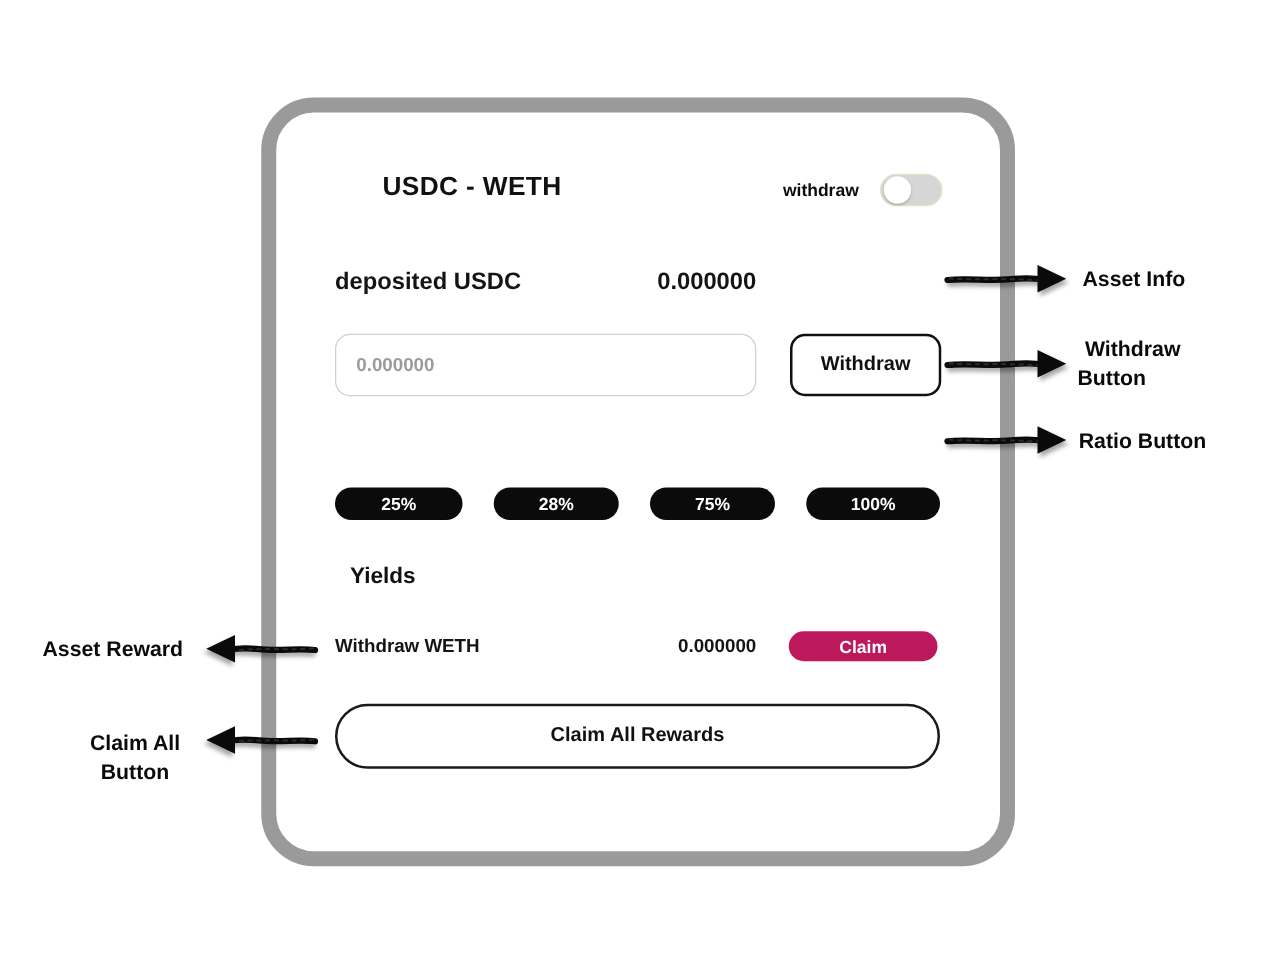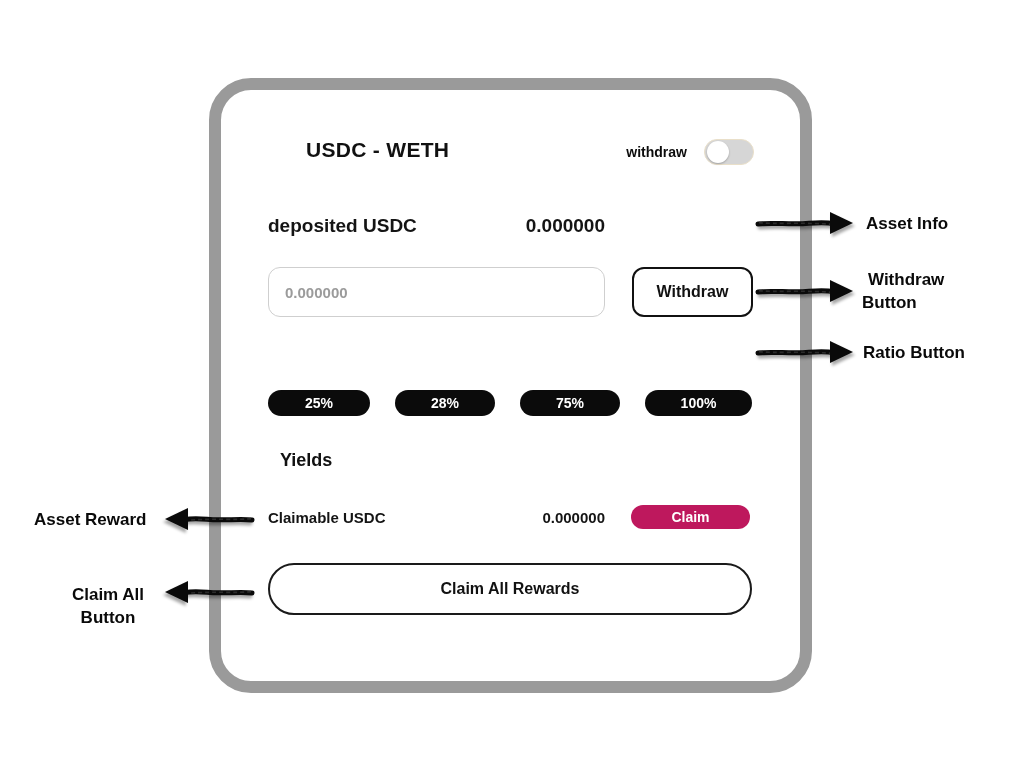--- a/index.html
+++ b/index.html
@@ -126,21 +126,21 @@
   <div class="pills-row">
     <button class="pill pill-1">25%</button>
     <button class="pill pill-2">28%</button>
     <button class="pill pill-3">75%</button>
     <button class="pill pill-4">100%</button>
   </div>
 
   <div class="yields-heading">Yields</div>
 
   <div class="claimable-row">
-    <span class="claimable-label">Claimable USDC</span>
+    <span class="claimable-label">Withdraw WETH</span>
     <span class="claimable-value">0.000000</span>
     <button class="claim-btn">Claim</button>
   </div>
 
   <button class="claim-all-btn">Claim All Rewards</button>
 </div>
 
 <svg class="arrow" style="left:755px; top:208px;" width="100" height="30" viewBox="0 0 100 30">
   <path d="M3 16 C 18 14.2, 36 17, 54 15.3 S 72 15.4, 78 15.3" stroke="#0a0a0a" stroke-width="5" fill="none" stroke-linecap="round"></path>
   <path d="M4 14.6 C 22 16.4, 42 14.2, 76 16.2" stroke="#2b2b2b" stroke-width="1.6" fill="none" stroke-dasharray="4 3"></path>

